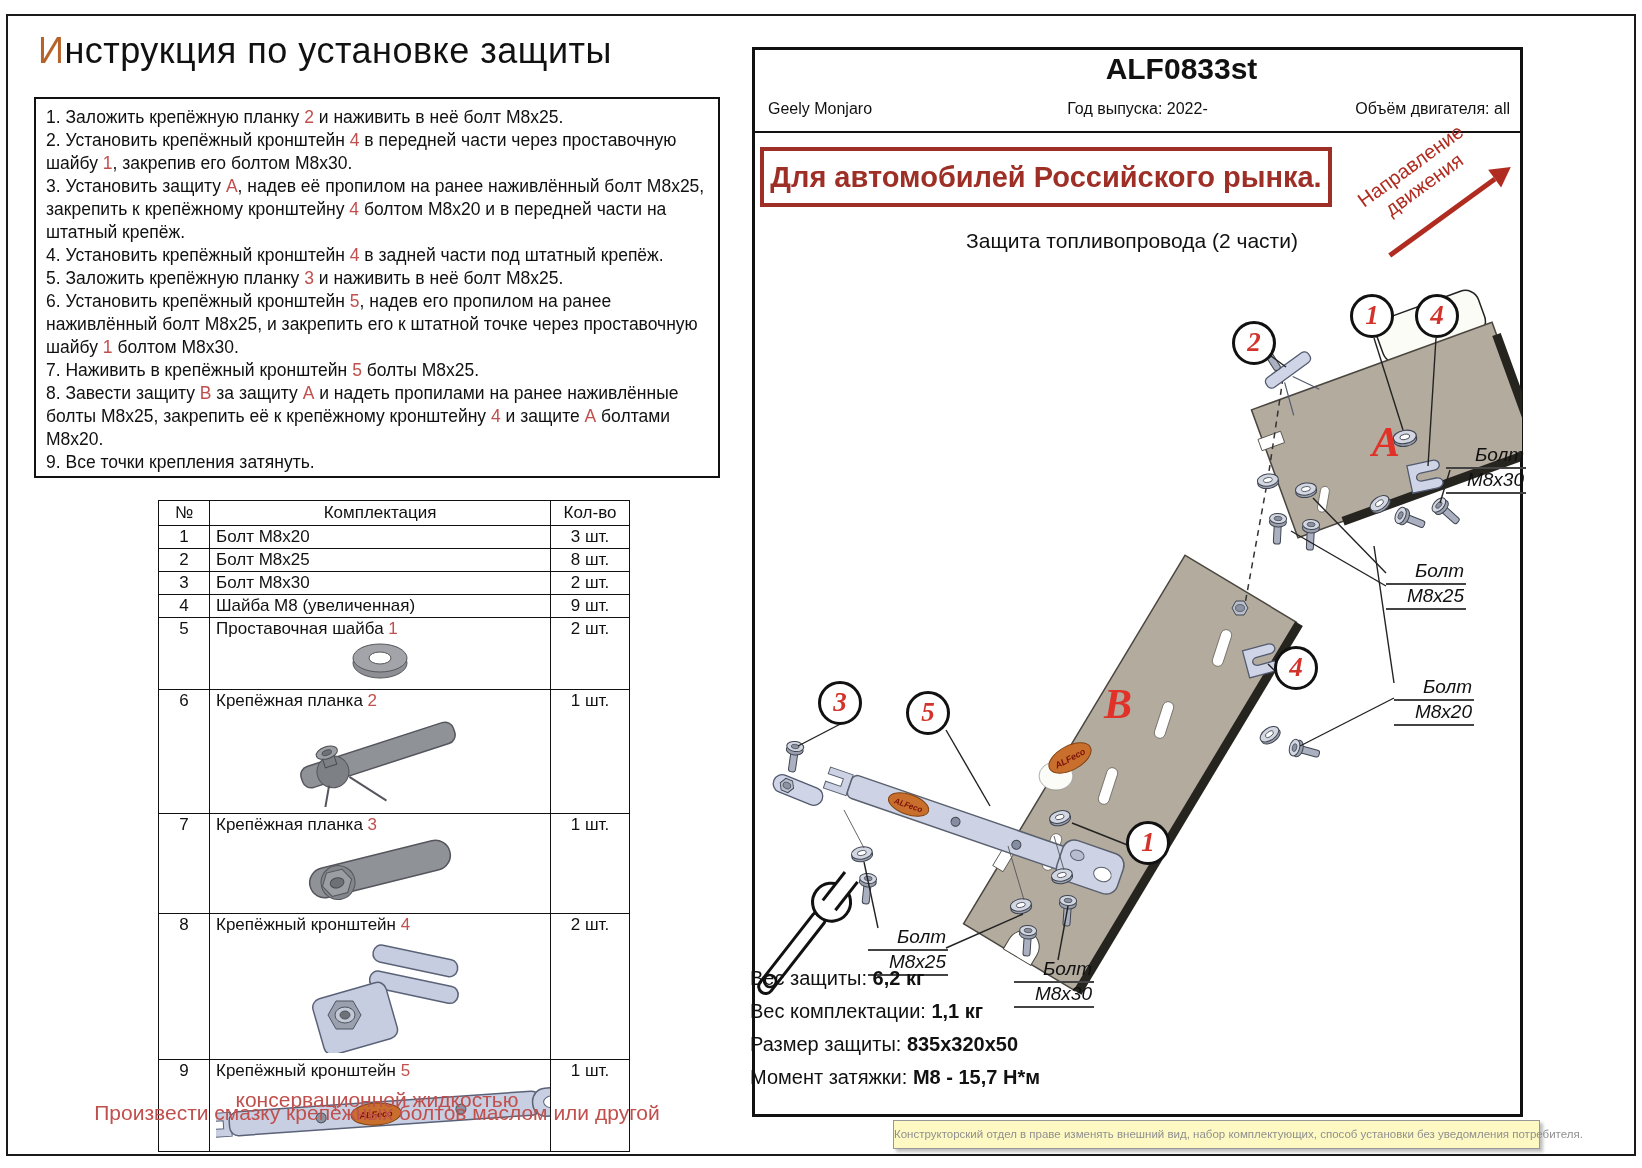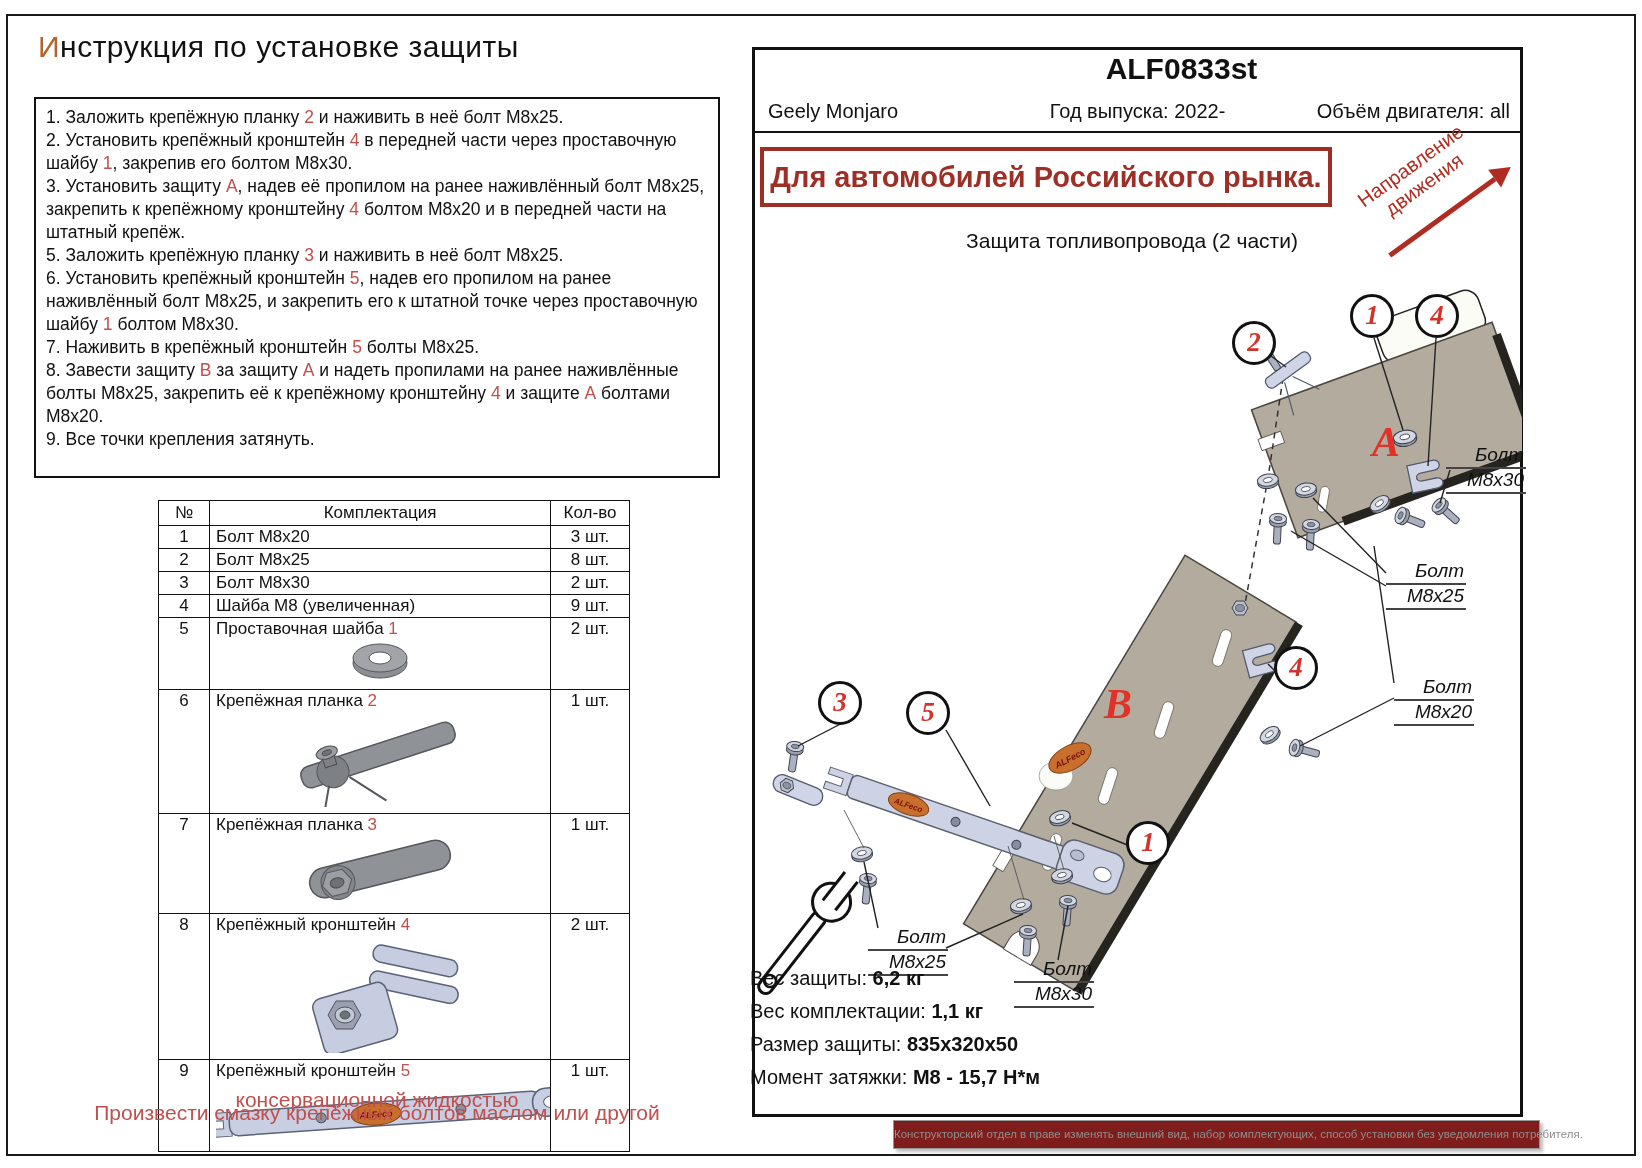--- a/index.html
+++ b/index.html
@@ -1,39 +1,39 @@
 <!DOCTYPE html>
 <html><head>
 <meta charset="utf-8">
 <style>
   html,body{margin:0;padding:0;background:#e8e8e8;}
   #page{position:relative;width:1642px;height:1168px;background:#fff;
         font-family:"Liberation Sans",sans-serif;color:#111;overflow:hidden;}
   .abs{position:absolute;}
   .frame{border:2px solid #1a1a1a;}
   
-  .doc-title{left:38px;top:30px;font-size:30px;letter-spacing:.5px;white-space:nowrap;}
+  .doc-title{left:38px;top:30px;font-size:36px;letter-spacing:.5px;white-space:nowrap;}
   .doc-title .first{color:#b5622b;}
   .instr-box{left:34px;top:97px;width:686px;height:381px;border:2px solid #111;
              padding:7px 10px;box-sizing:border-box;font-size:17.5px;line-height:23px;}
   .instr-item{margin:0;}
   .accent{color:#c0504d;}
   .parts-table{left:158px;top:500px;border-collapse:collapse;table-layout:fixed;width:440px;}
   .parts-table td,.parts-table th{border:1.5px solid #111;font-size:17px;font-weight:normal;
              padding:1px 6px;vertical-align:top;overflow:hidden;}
   .parts-table th{text-align:center;height:22px;vertical-align:middle;}
   .col-num{width:38px;text-align:center;}
   .col-name{width:328px;text-align:left;margin-top:21px;}
   .col-qty{width:66px;text-align:center;}
   .pimg{text-align:center;}
   .note-line{left:34px;width:686px;text-align:center;color:#c0504d;font-size:21px;}
   
   .panel{left:752px;top:47px;width:771px;height:1070px;border:3px solid #111;box-sizing:border-box;}
   .code{left:796px;top:52px;width:771px;text-align:center;font-size:30px;font-weight:bold;}
-  .subrow{top:100px;font-size:20px;white-space:nowrap;}
+  .subrow{top:100px;font-size:16px;white-space:nowrap;}
   .divider{left:752px;top:131px;width:771px;height:2px;background:#111;}
   .market-box{left:760px;top:147px;width:572px;height:60px;border:4px solid #9e2f26;
               box-sizing:border-box;text-align:center;line-height:52px;
               font-size:29px;font-weight:bold;color:#9e2f26;}
   .diag-title{left:852px;top:229px;width:560px;text-align:center;font-size:21px;}
   .direction{left:1352px;top:142px;width:195px;height:155px;transform:rotate(-36deg);
              color:#b02c20;text-align:center;font-size:20px;line-height:23px;}
   .dir-arrow{display:flex;align-items:center;width:150px;margin:14px 0 0 28px;}
   .dir-arrow .shaft{display:block;width:132px;height:5px;background:#b02c20;}
   .dir-arrow .head{display:block;width:0;height:0;border-left:20px solid #b02c20;
@@ -42,38 +42,39 @@
            box-sizing:border-box;text-align:center;font-family:"Liberation Serif",serif;
            font-style:italic;font-weight:bold;font-size:27px;line-height:36px;color:#d2342b;}
   .plate-letter{font-family:"Liberation Serif",serif;font-style:italic;font-weight:bold;
            font-size:42px;color:#e03228;width:48px;text-align:center;}
   .bolt-label{width:80px;text-align:right;font-style:italic;font-size:19px;line-height:22px;}
   .bolt-label div{border-bottom:2px solid #444;padding:0 2px 1px 2px;}
   .specs{left:750px;top:962px;font-size:20px;line-height:33px;}
   .spec-label{font-weight:normal;}
   .spec-value{font-weight:bold;}
   .panel-footer{left:893px;top:1120px;width:647px;height:29px;border:1px solid #979797;
-           box-sizing:border-box;background:#7f1d1d;box-shadow:3px 3px 3px rgba(0,0,0,.25);
+           box-sizing:border-box;background:#fef9c3;box-shadow:3px 3px 3px rgba(0,0,0,.25);
            text-align:right;font-size:11.5px;line-height:26px;color:#8f8f8f;white-space:nowrap;}
 </style>
 </head>
 <body>
 
 <div id="page">
 
   <div class="abs frame" style="left:6px;top:14px;width:1626px;height:1138px;"></div>
 
   <div class="abs doc-title">
     <span class="first">И</span><span>нструкция по установке защиты</span>
   </div>
 
   <div class="abs instr-box" id="instructions">
       <div class="instr-item"><span>1. Заложить крепёжную планку </span><span class="accent">2</span><span> и наживить в неё болт М8х25.</span></div>
       <div class="instr-item"><span>2. Установить крепёжный кронштейн </span><span class="accent">4</span><span> в передней части через проставочную шайбу </span><span class="accent">1</span><span>, закрепив его болтом М8х30.</span></div>
       <div class="instr-item"><span>3. Установить защиту </span><span class="accent">А</span><span>, надев её пропилом на ранее наживлённый болт М8х25, закрепить к крепёжному кронштейну </span><span class="accent">4</span><span> болтом М8х20 и в передней части на штатный крепёж.</span></div>
+      <div class="instr-item"><span>4. Установить крепёжный кронштейн </span><span class="accent">4</span><span> в задней части под штатный крепёж.</span></div>
       <div class="instr-item"><span>5. Заложить крепёжную планку </span><span class="accent">3</span><span> и наживить в неё болт М8х25.</span></div>
       <div class="instr-item"><span>6. Установить крепёжный кронштейн </span><span class="accent">5</span><span>, надев его пропилом на ранее наживлённый болт М8х25, и закрепить его к штатной точке через проставочную шайбу </span><span class="accent">1</span><span> болтом М8х30.</span></div>
       <div class="instr-item"><span>7. Наживить в крепёжный кронштейн </span><span class="accent">5</span><span> болты М8х25.</span></div>
       <div class="instr-item"><span>8. Завести защиту </span><span class="accent">В</span><span> за защиту </span><span class="accent">А</span><span> и надеть пропилами на ранее наживлённые болты М8х25, закрепить её к крепёжному кронштейну </span><span class="accent">4</span><span> и защите </span><span class="accent">А</span><span> болтами М8х20.</span></div>
       <div class="instr-item"><span>9. Все точки крепления затянуть.</span></div>
     </div>
 
   <table class="abs parts-table">
     <thead>
       <tr>

